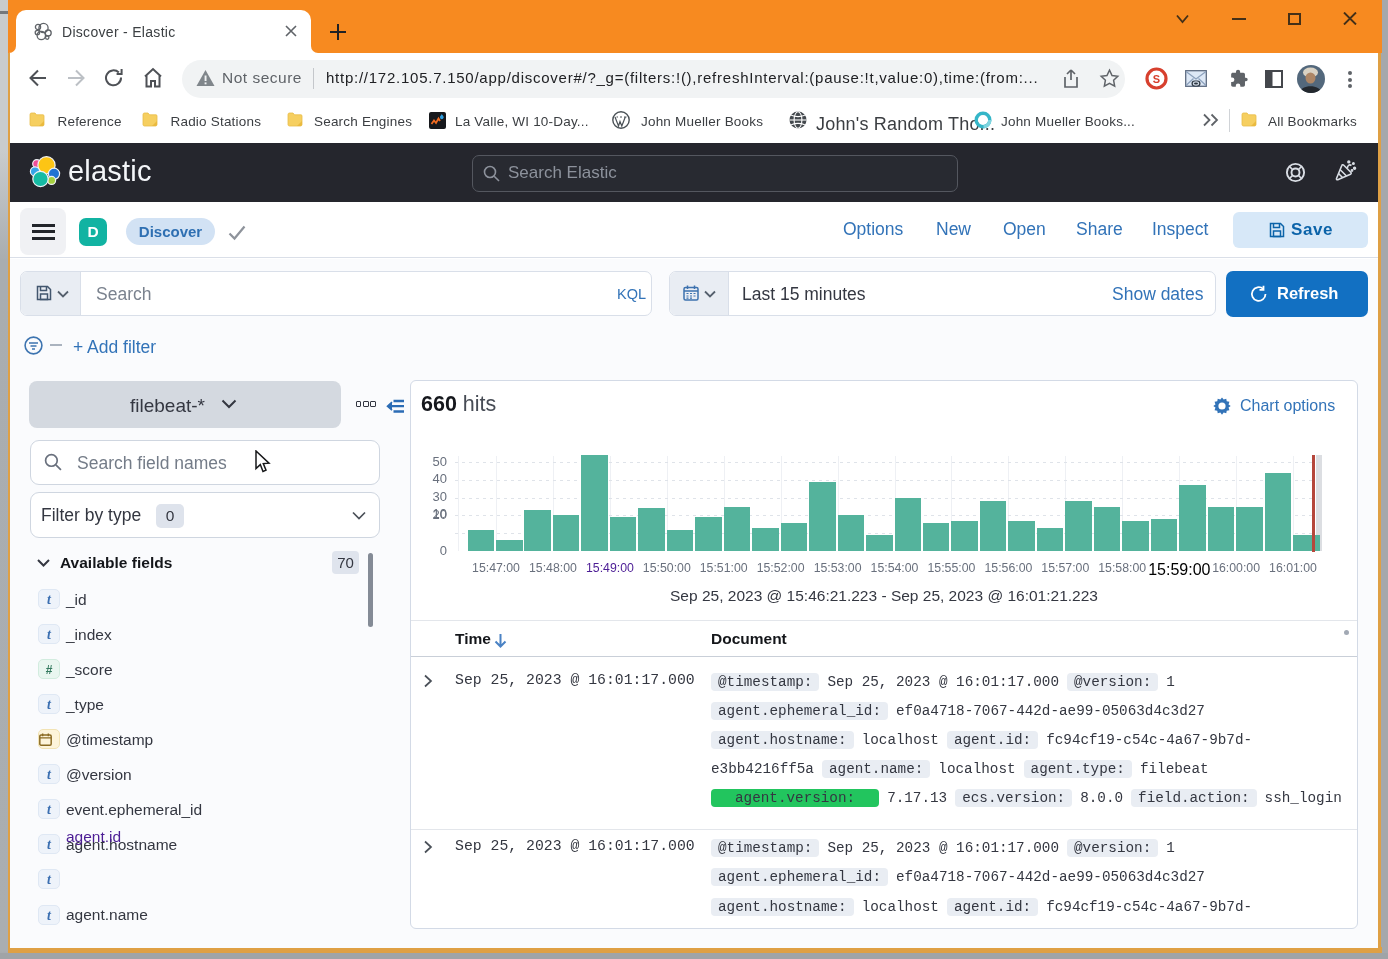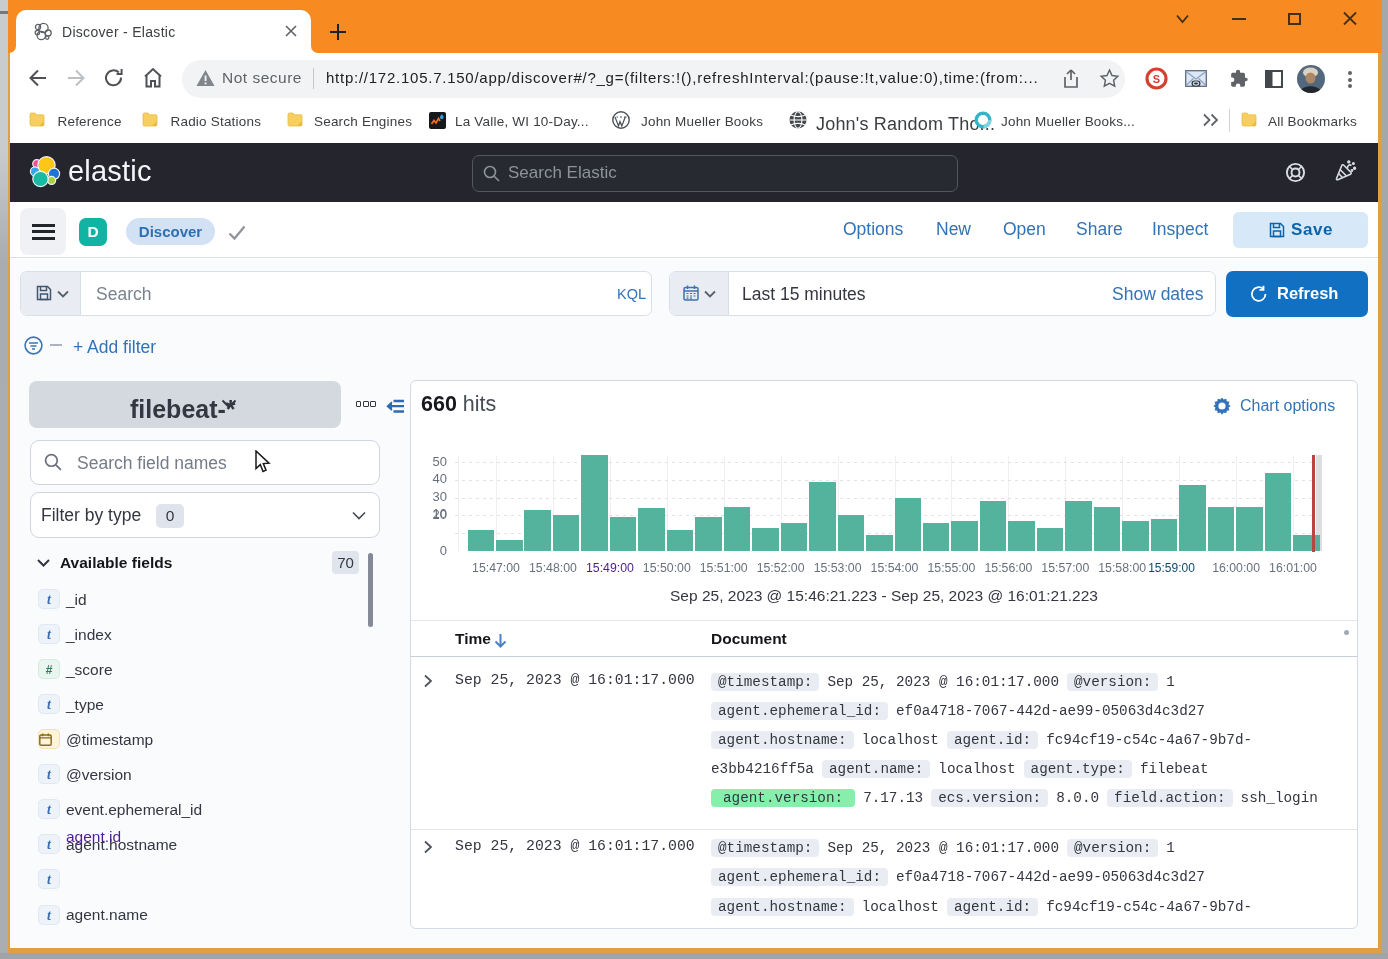--- a/index.html
+++ b/index.html
@@ -239,21 +239,21 @@
     <path d="M13.5 0.8 L13.5 4.8 L9.5 4.8"></path>
   </svg>
 <div class="a txt" style="left:1277px;top:284px;font-size:16.5px;font-weight:bold;color:#ffffff">Refresh</div>
 <svg class="a" style="left:24px;top:336px" width="19" height="19" viewBox="0 0 19 19" fill="none" stroke="#3d74b0" stroke-width="1.6">
     <circle cx="9.5" cy="9.5" r="8.4"></circle>
     <path d="M5 7 L14 7 M6.5 10 L12.5 10 M8 13 L11 13" stroke-width="1.4"></path>
   </svg>
 <div class="a" style="left:50px;top:344px;width:12px;height:2px;background:#aab3bf"></div>
 <div class="a txt" style="left:73px;top:336.5px;font-size:17.5px;color:#3273b8">+ Add filter</div>
 <div class="a" style="left:29px;top:381px;width:312px;height:47px;background:#d4d9e0;border-radius:8px"></div>
-<div class="a txt" style="left:130px;top:395px;font-size:25px;font-weight:bold;color:#343741">filebeat-*</div>
+<div class="a txt" style="left:130px;top:395px;font-size:19px;font-weight:normal;color:#343741">filebeat-*</div>
 <svg class="a" style="left:221px;top:399px" width="16" height="10" viewBox="0 0 16 10" fill="none" stroke="#343741" stroke-width="2">
     <path d="M1.5 1.5 L8 8 L14.5 1.5"></path>
   </svg>
 <div class="a" style="left:355.5px;top:401px;width:5.8px;height:5.8px;border:1.6px solid #343741;border-radius:1px"></div>
 <div class="a" style="left:362.8px;top:401px;width:5.8px;height:5.8px;border:1.6px solid #343741;border-radius:1px"></div>
 <div class="a" style="left:370.1px;top:401px;width:5.8px;height:5.8px;border:1.6px solid #343741;border-radius:1px"></div>
 <svg class="a" style="left:385px;top:397.5px" width="20" height="16" viewBox="0 0 20 16" fill="none" stroke="#2b6cb5" stroke-width="2.3">
     <path d="M8.5 3 L19 3 M8.5 13.5 L19 13.5 M3 8.2 L19 8.2"></path>
     <path d="M7 4.2 L2.5 8.2 L7 12.2" fill="#2b6cb5" stroke-width="1.6"></path>
   </svg>
@@ -373,21 +373,21 @@
 <div class="a" style="left:578.9px;top:561px;width:62px;font-size:12.3px;color:#4c1d95;text-align:center">15:49:00</div>
 <div class="a" style="left:635.8px;top:561px;width:62px;font-size:12.3px;color:#69707d;text-align:center">15:50:00</div>
 <div class="a" style="left:692.7px;top:561px;width:62px;font-size:12.3px;color:#69707d;text-align:center">15:51:00</div>
 <div class="a" style="left:749.6px;top:561px;width:62px;font-size:12.3px;color:#69707d;text-align:center">15:52:00</div>
 <div class="a" style="left:806.6px;top:561px;width:62px;font-size:12.3px;color:#69707d;text-align:center">15:53:00</div>
 <div class="a" style="left:863.5px;top:561px;width:62px;font-size:12.3px;color:#69707d;text-align:center">15:54:00</div>
 <div class="a" style="left:920.4px;top:561px;width:62px;font-size:12.3px;color:#69707d;text-align:center">15:55:00</div>
 <div class="a" style="left:977.4px;top:561px;width:62px;font-size:12.3px;color:#69707d;text-align:center">15:56:00</div>
 <div class="a" style="left:1034.3px;top:561px;width:62px;font-size:12.3px;color:#69707d;text-align:center">15:57:00</div>
 <div class="a" style="left:1091.2px;top:561px;width:62px;font-size:12.3px;color:#69707d;text-align:center">15:58:00</div>
-<div class="a" style="left:1148.2px;top:561px;width:62px;font-size:12px;color:#0c4a6e;">15:59:00</div>
+<div class="a" style="left:1148.2px;top:561px;width:62px;font-size:16px;color:#000000;">15:59:00</div>
 <div class="a" style="left:1205.1px;top:561px;width:62px;font-size:12.3px;color:#69707d;text-align:center">16:00:00</div>
 <div class="a" style="left:1262.0px;top:561px;width:62px;font-size:12.3px;color:#69707d;text-align:center">16:01:00</div>
 <div class="a" style="left:534px;top:587px;width:700px;text-align:center;font-size:15.5px;color:#343741">Sep 25, 2023 @ 15:46:21.223 - Sep 25, 2023 @ 16:01:21.223</div>
 <div class="a" style="left:411px;top:620px;width:946px;height:1px;background:#e3e6eb"></div>
 <div class="a txt" style="left:455px;top:629.5px;font-size:15.5px;font-weight:bold;color:#14161a">Time</div>
 <svg class="a" style="left:494px;top:633px" width="13" height="15" viewBox="0 0 13 15" fill="none" stroke="#4a82c4" stroke-width="2">
     <path d="M6.5 1 L6.5 13 M1.5 8.5 L6.5 13.5 L11.5 8.5"></path>
   </svg>
 <div class="a txt" style="left:711px;top:629.5px;font-size:15.5px;font-weight:bold;color:#14161a">Document</div>
 <div class="a" style="left:411px;top:656px;width:946px;height:1px;background:#c9cfd8"></div>
@@ -414,21 +414,21 @@
 <span style="padding:1px 0;display:inline-block">fc94cf19-c54c-4a67-9b7d-</span>
   </div>
 <div class="a txt" style="left:711px;top:759.5px;font-family:'Liberation Mono',monospace;font-size:14.3px;color:#343741;display:flex;gap:8px;align-items:center">
     <span style="padding:1px 0;display:inline-block">e3bb4216ff5a</span>
 <span style="background:#e9edf3;border-radius:4px;padding:1px 7px;display:inline-block">agent.name:</span>
 <span style="padding:1px 0;display:inline-block">localhost</span>
 <span style="background:#e9edf3;border-radius:4px;padding:1px 7px;display:inline-block">agent.type:</span>
 <span style="padding:1px 0;display:inline-block">filebeat</span>
   </div>
 <div class="a txt" style="left:711px;top:788.5px;font-family:'Liberation Mono',monospace;font-size:14.3px;color:#343741;display:flex;gap:8px;align-items:center">
-    <span style="background:#86efac;border-radius:4px;padding:1px 12px;display:inline-block">agent.version:</span>
+    <span style="background:#22c55e;border-radius:4px;padding:1px 24px;display:inline-block">agent.version:</span>
 <span style="padding:1px 0;display:inline-block">7.17.13</span>
 <span style="background:#e9edf3;border-radius:4px;padding:1px 7px;display:inline-block">ecs.version:</span>
 <span style="padding:1px 0;display:inline-block">8.0.0</span>
 <span style="background:#e9edf3;border-radius:4px;padding:1px 7px;display:inline-block">field.action:</span>
 <span style="padding:1px 0;display:inline-block">ssh_login</span>
   </div>
 <svg class="a" style="left:423px;top:840px" width="10" height="14" viewBox="0 0 10 14" fill="none" stroke="#4a5058" stroke-width="1.7">
     <path d="M2 1.5 L8 7 L2 12.5"></path>
   </svg>
 <div class="a txt" style="left:455px;top:838.0px;font-family:'Liberation Mono',monospace;font-size:14.8px;color:#343741">Sep 25, 2023 @ 16:01:17.000</div>

